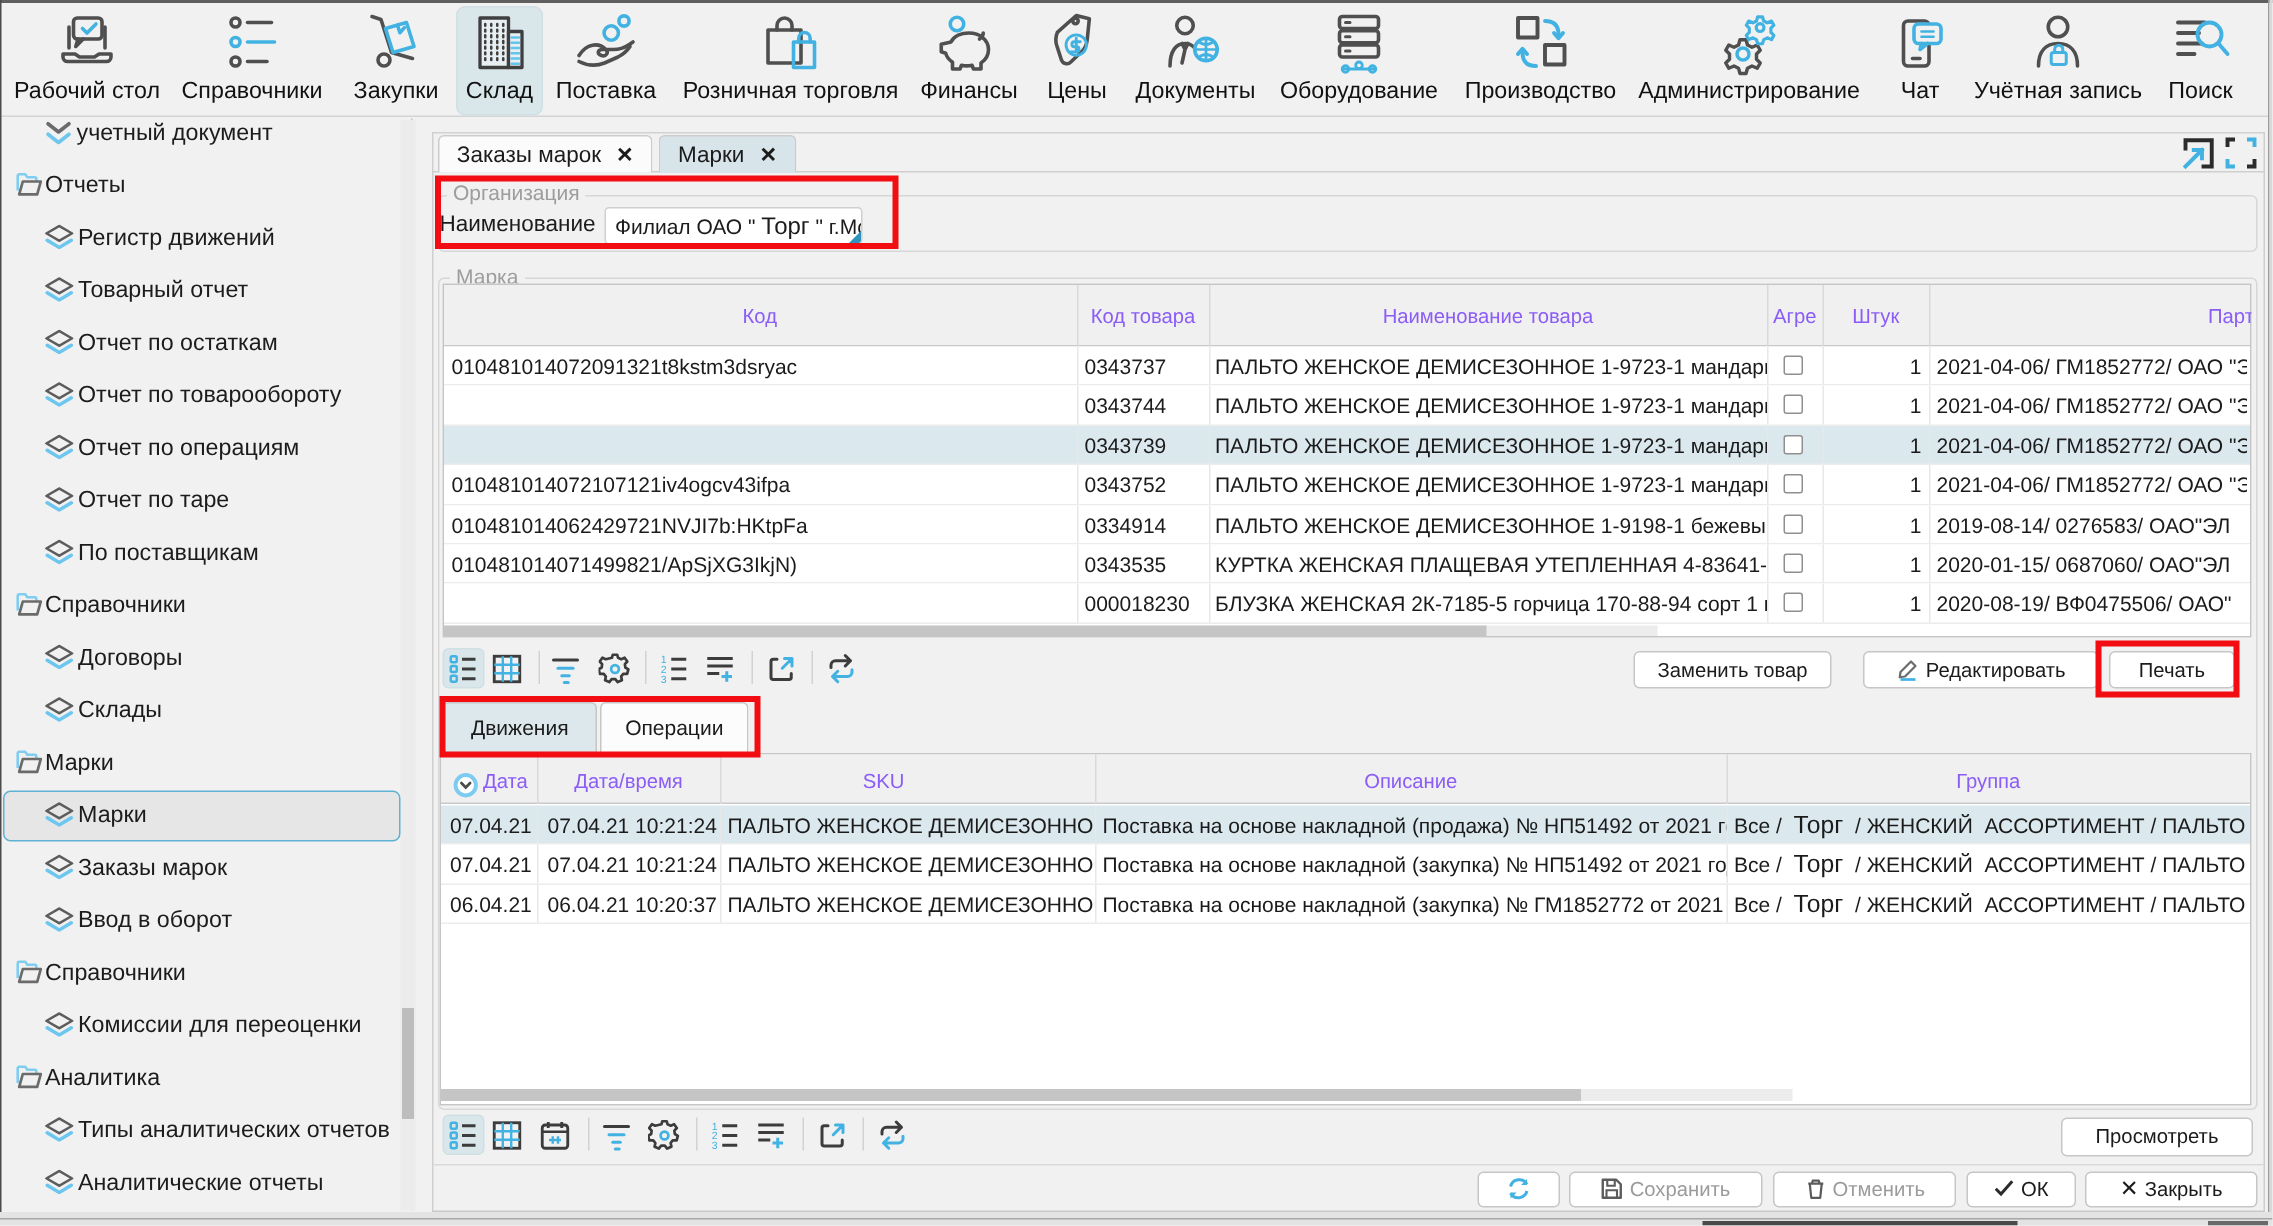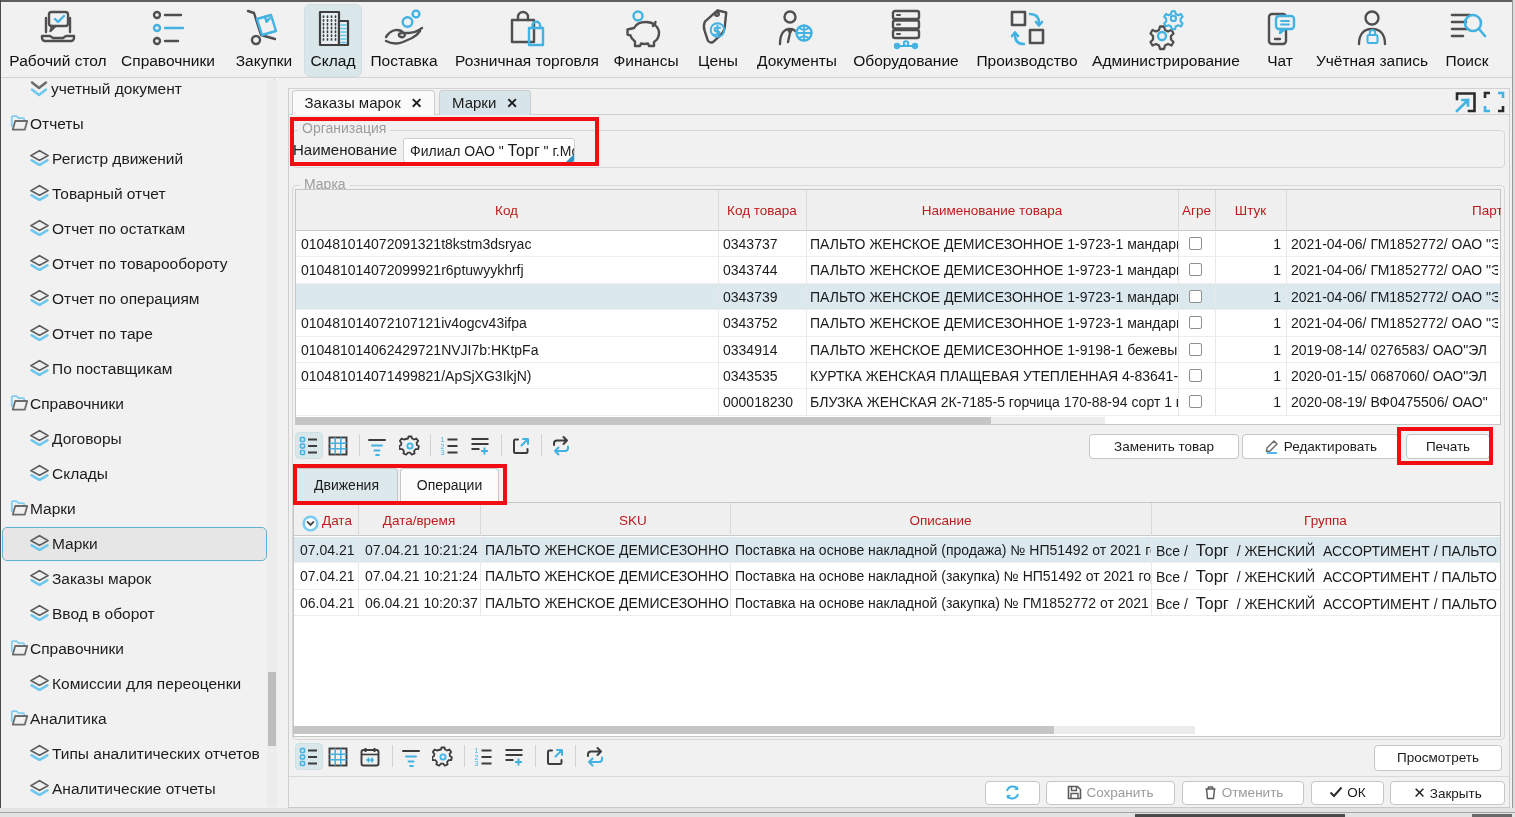--- a/index.html
+++ b/index.html
@@ -33,21 +33,21 @@
 #panelleft { left:288px; top:88px; width:1px; height:720px; background:#cfcfcf; }
 #panelright { left:1509px; top:88px; width:1px; height:720px; background:#cfcfcf; }
 #tabline { left:288px; top:114px; width:1222px; height:1px; background:#cfcfcf; }
 .tab { position:absolute; top:90px; height:25px; font-size:15px; text-align:center; line-height:24px; border:1px solid #cccccc; border-bottom:none; border-radius:4px 4px 0 0; }
 .tab .x { font-size:14px; font-weight:bold; margin-left:10px; }
 
 .gbox { position:absolute; border:1px solid #d7d7d7; border-radius:4px; }
 .glabel { position:absolute; font-size:14px; color:#9d9d9d; background:#f1f1f1; padding:0 4px; }
 
 .tbl { position:absolute; background:#ffffff; border:1px solid #c6c6c6; }
-.hcell { position:absolute; font-size:13.5px; color:#b91c1c; text-align:center; white-space:nowrap; overflow:hidden; }
+.hcell { position:absolute; font-size:13.5px; color:#8b5cf6; text-align:center; white-space:nowrap; overflow:hidden; }
 .row { position:absolute; left:0; width:100%; height:26px; border-bottom:1px solid #ececec; background:#fff; }
 .row.sel { background:#dbe9ef; }
 .cell { position:absolute; top:0; height:26px; line-height:26px; font-size:14px; white-space:nowrap; overflow:hidden; color:#1b1b1b; }
 .cvl { position:absolute; top:0; height:100%; width:1px; background:#e8e8e8; }
 
 .btn { position:absolute; background:#fff; border:1px solid #c6c6c6; border-radius:4px; font-size:13.5px; text-align:center; color:#1b1b1b; }
 .btn.gray { color:#9b9b9b; }
 .isep { position:absolute; top:2px; width:1px; height:22px; background:#d2d2d2; }
 .itile { position:absolute; width:28px; height:27px; background:#d9e6ea; border:1px solid #cfdfe4; border-radius:4px; }
 
@@ -391,21 +391,20 @@
 <div style="position:absolute;left:893px;top:6px;width:13px;height:13px;border:1px solid #8f8f8f;background:#fff;border-radius:2px;"></div>
 <div class="cell" style="left:925px;width:60px;text-align:right;">1</div>
 <div class="cell" style="left:995px;width:207px;">2021-04-06/ ГМ1852772/ ОАО "Э</div>
 <div class="cvl" style="left:422px;"></div>
 <div class="cvl" style="left:510px;"></div>
 <div class="cvl" style="left:882px;"></div>
 <div class="cvl" style="left:919px;"></div>
 <div class="cvl" style="left:990px;"></div>
 </div>
 <div class="row" style="left:296px;top:257.4px;width:1204px;height:26.4px;">
-<div class="cell" style="left:5px;width:410px;">010481014072099921r6ptuwyykhrfj</div>
 <div class="cell" style="left:427px;width:80px;">0343744</div>
 <div class="cell" style="left:514px;width:368px;">ПАЛЬТО ЖЕНСКОЕ ДЕМИСЕЗОННОЕ 1-9723-1 мандарин 158-88</div>
 <div style="position:absolute;left:893px;top:6px;width:13px;height:13px;border:1px solid #8f8f8f;background:#fff;border-radius:2px;"></div>
 <div class="cell" style="left:925px;width:60px;text-align:right;">1</div>
 <div class="cell" style="left:995px;width:207px;">2021-04-06/ ГМ1852772/ ОАО "Э</div>
 <div class="cvl" style="left:422px;"></div>
 <div class="cvl" style="left:510px;"></div>
 <div class="cvl" style="left:882px;"></div>
 <div class="cvl" style="left:919px;"></div>
 <div class="cvl" style="left:990px;"></div>
@@ -529,41 +528,41 @@
         <path d="M11.5 10.5 L18 4 M18 4 h-5 M18 4 v5" stroke="#41b2e2" stroke-width="2"></path>
       </g>
     </svg>
 <div class="isep" style="left:541px;top:434px;"></div>
 <svg class="abs" style="left:550px;top:435px;" width="22" height="22" viewBox="0 0 22 22">
       <g fill="none" stroke-linecap="round" stroke-linejoin="round">
         <path d="M13.5 2 l3.5 3.5 l-3.5 3.5 M17 5.5 H7 a3 3 0 0 0 -3 3 v1.5" stroke="#3c3c3c" stroke-width="2"></path>
         <path d="M8.5 19.5 L5 16 l3.5 -3.5 M5 16 h10 a3 3 0 0 0 3 -3 v-1.5" stroke="#41b2e2" stroke-width="2"></path>
       </g>
     </svg>
-<div class="btn" style="left:1089px;top:434px;width:150px;height:25px;line-height:23px;">Заменить товар</div>
+<div class="btn" style="left:1089px;top:434px;width:132px;height:25px;line-height:23px;">Заменить товар</div>
 <div class="btn" style="left:1242px;top:434px;width:157px;height:25px;line-height:23px;"><svg style="vertical-align:-3px;margin-right:4px;" width="16" height="16" viewBox="0 0 16 16" fill="none">
         <path d="M10 3 l3 3 l-7 7 l-3.5 0.5 l0.5 -3.5 z" stroke="#6d6d6d" stroke-width="1.5" stroke-linejoin="round"></path>
         <path d="M3 15 h10" stroke="#41b2e2" stroke-width="1.8"></path>
       </svg>Редактировать</div>
 <div class="btn" style="left:1406px;top:434px;width:84px;height:25px;line-height:23px;">Печать</div>
 <div class="abs" style="left:295px;top:468px;width:103px;height:34px;background:#dce8ec;border:1px solid #c6c6c6;border-bottom:none;border-radius:4px 4px 0 0;font-size:14px;text-align:center;line-height:33px;z-index:3;">Движения</div>
 <div class="abs" style="left:400px;top:468px;width:99px;height:34px;background:#fcfcfc;border:1px solid #c6c6c6;border-bottom:none;border-radius:4px 4px 0 0;font-size:14px;text-align:center;line-height:33px;z-index:3;">Операции</div>
 <div class="tbl" style="left:293px;top:502px;width:1208px;height:235px;"></div>
 <div class="abs" style="left:294px;top:503px;width:1206px;height:33px;background:#f0f0f0;border-bottom:1px solid #c9c9c9;"></div>
 <div class="abs" style="left:358px;top:503px;width:1px;height:33px;background:#d9d9d9;"></div>
 <div class="abs" style="left:480px;top:503px;width:1px;height:33px;background:#d9d9d9;"></div>
 <div class="abs" style="left:730px;top:503px;width:1px;height:33px;background:#d9d9d9;"></div>
 <div class="abs" style="left:1151px;top:503px;width:1px;height:33px;background:#d9d9d9;"></div>
 <svg class="abs" style="left:302px;top:515px;" width="17" height="17" viewBox="0 0 17 17">
       <circle cx="8.5" cy="8.5" r="6.8" fill="#fff" stroke="#7ccbf0" stroke-width="2.6"></circle>
       <path d="M5.6 7 L8.5 10 L11.4 7" fill="none" stroke="#4b4b4b" stroke-width="1.8" stroke-linecap="round"></path>
     </svg>
 <div class="hcell" style="left:322px;top:513px;width:40px;text-align:left;">Дата</div>
 <div class="hcell" style="left:358px;top:513px;width:122px;">Дата/время</div>
-<div class="hcell" style="left:508px;top:513px;width:250px;">SKU</div>
+<div class="hcell" style="left:464px;top:513px;width:250px;">SKU</div>
 <div class="hcell" style="left:730px;top:513px;width:421px;">Описание</div>
 <div class="hcell" style="left:1151px;top:513px;width:349px;">Группа</div>
 <div class="row sel" style="left:294px;top:536.6px;width:1206px;height:26.6px;">
 <div class="cell" style="left:6px;width:58px;line-height:26.6px;">07.04.21</div>
 <div class="cell" style="left:71px;width:114px;line-height:26.6px;">07.04.21 10:21:24</div>
 <div class="cell" style="left:191px;width:245px;line-height:26.6px;">ПАЛЬТО ЖЕНСКОЕ ДЕМИСЕЗОННОЕ 1-97</div>
 <div class="cell" style="left:441px;width:416px;line-height:26.6px;">Поставка на основе накладной (продажа) № НП51492 от 2021 года</div>
 <div class="cell" style="left:862px;width:344px;line-height:26.6px;">Все /&nbsp; <span style="font-size:16.5px;">Торг</span> &nbsp;/ ЖЕНСКИЙ&nbsp; АССОРТИМЕНТ / ПАЛЬТО ЖЕНСК</div>
 <div class="cvl" style="left:64px;"></div>
 <div class="cvl" style="left:186px;"></div>

